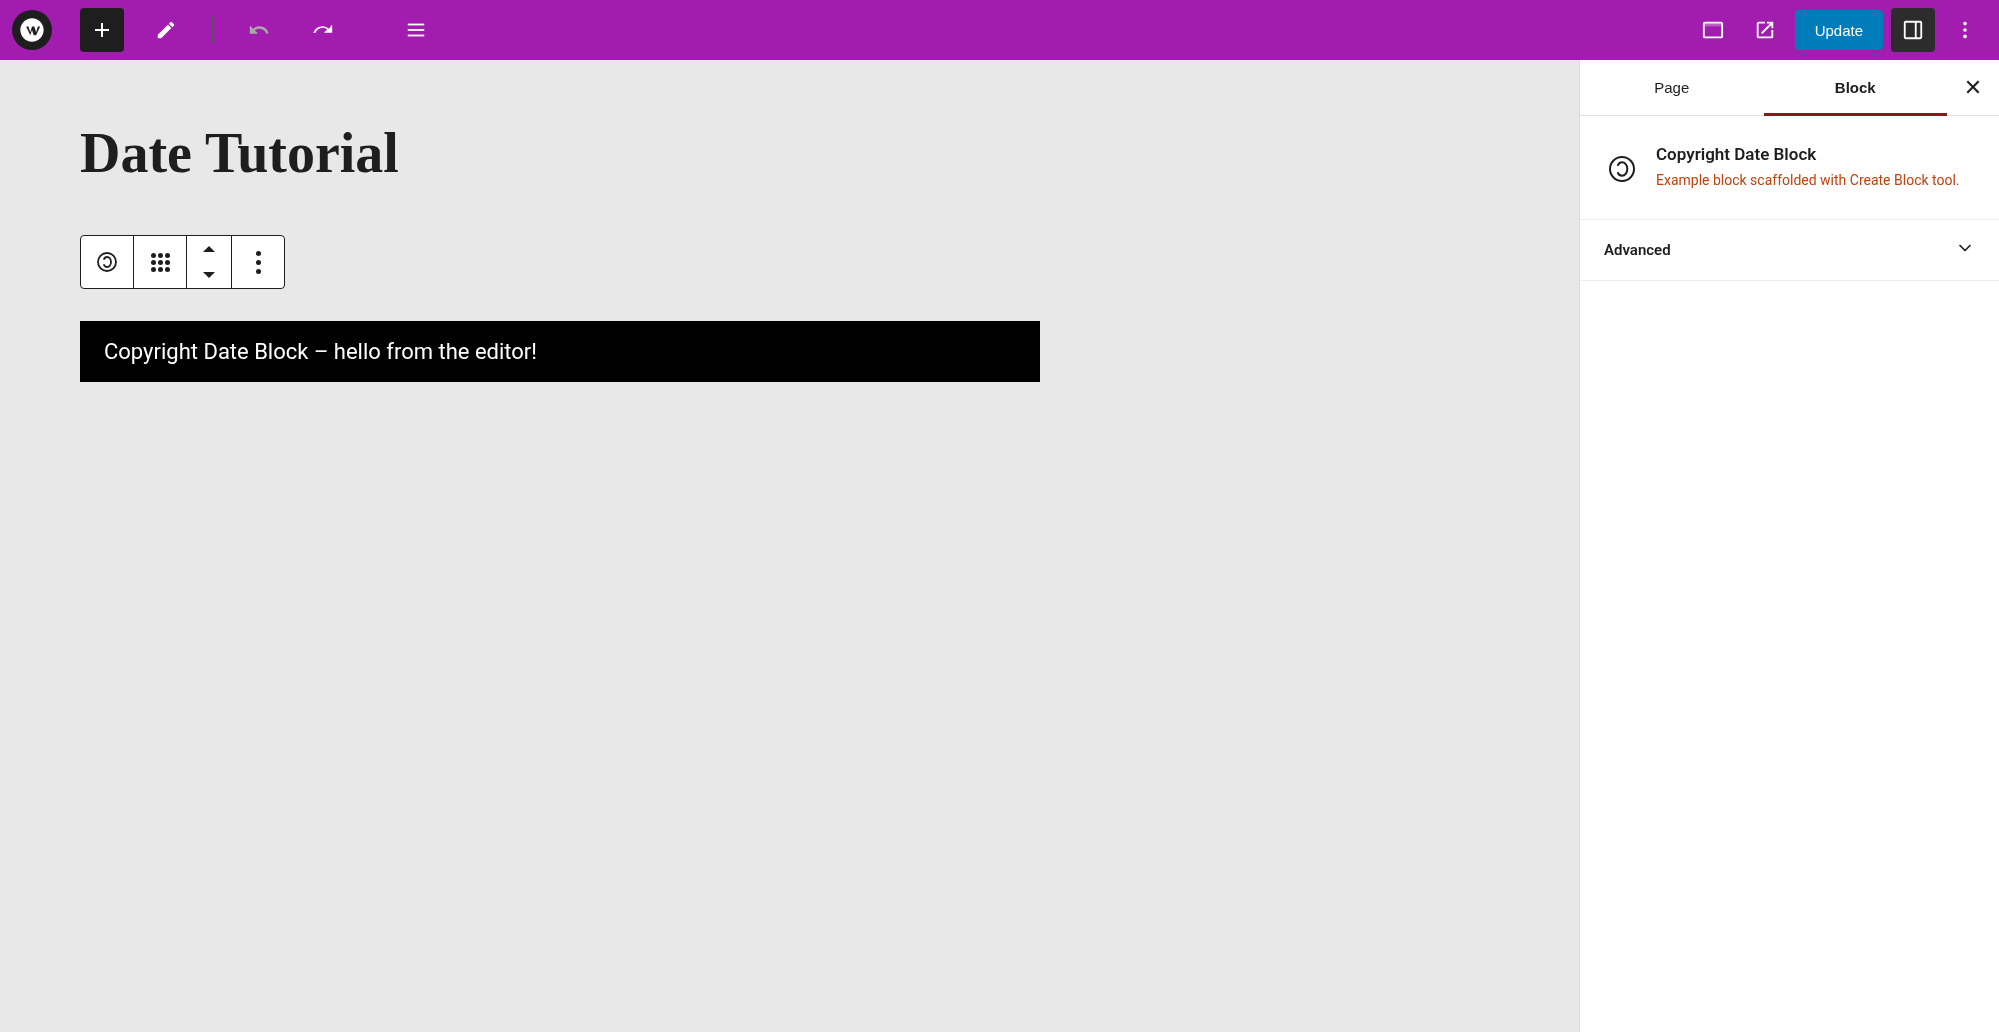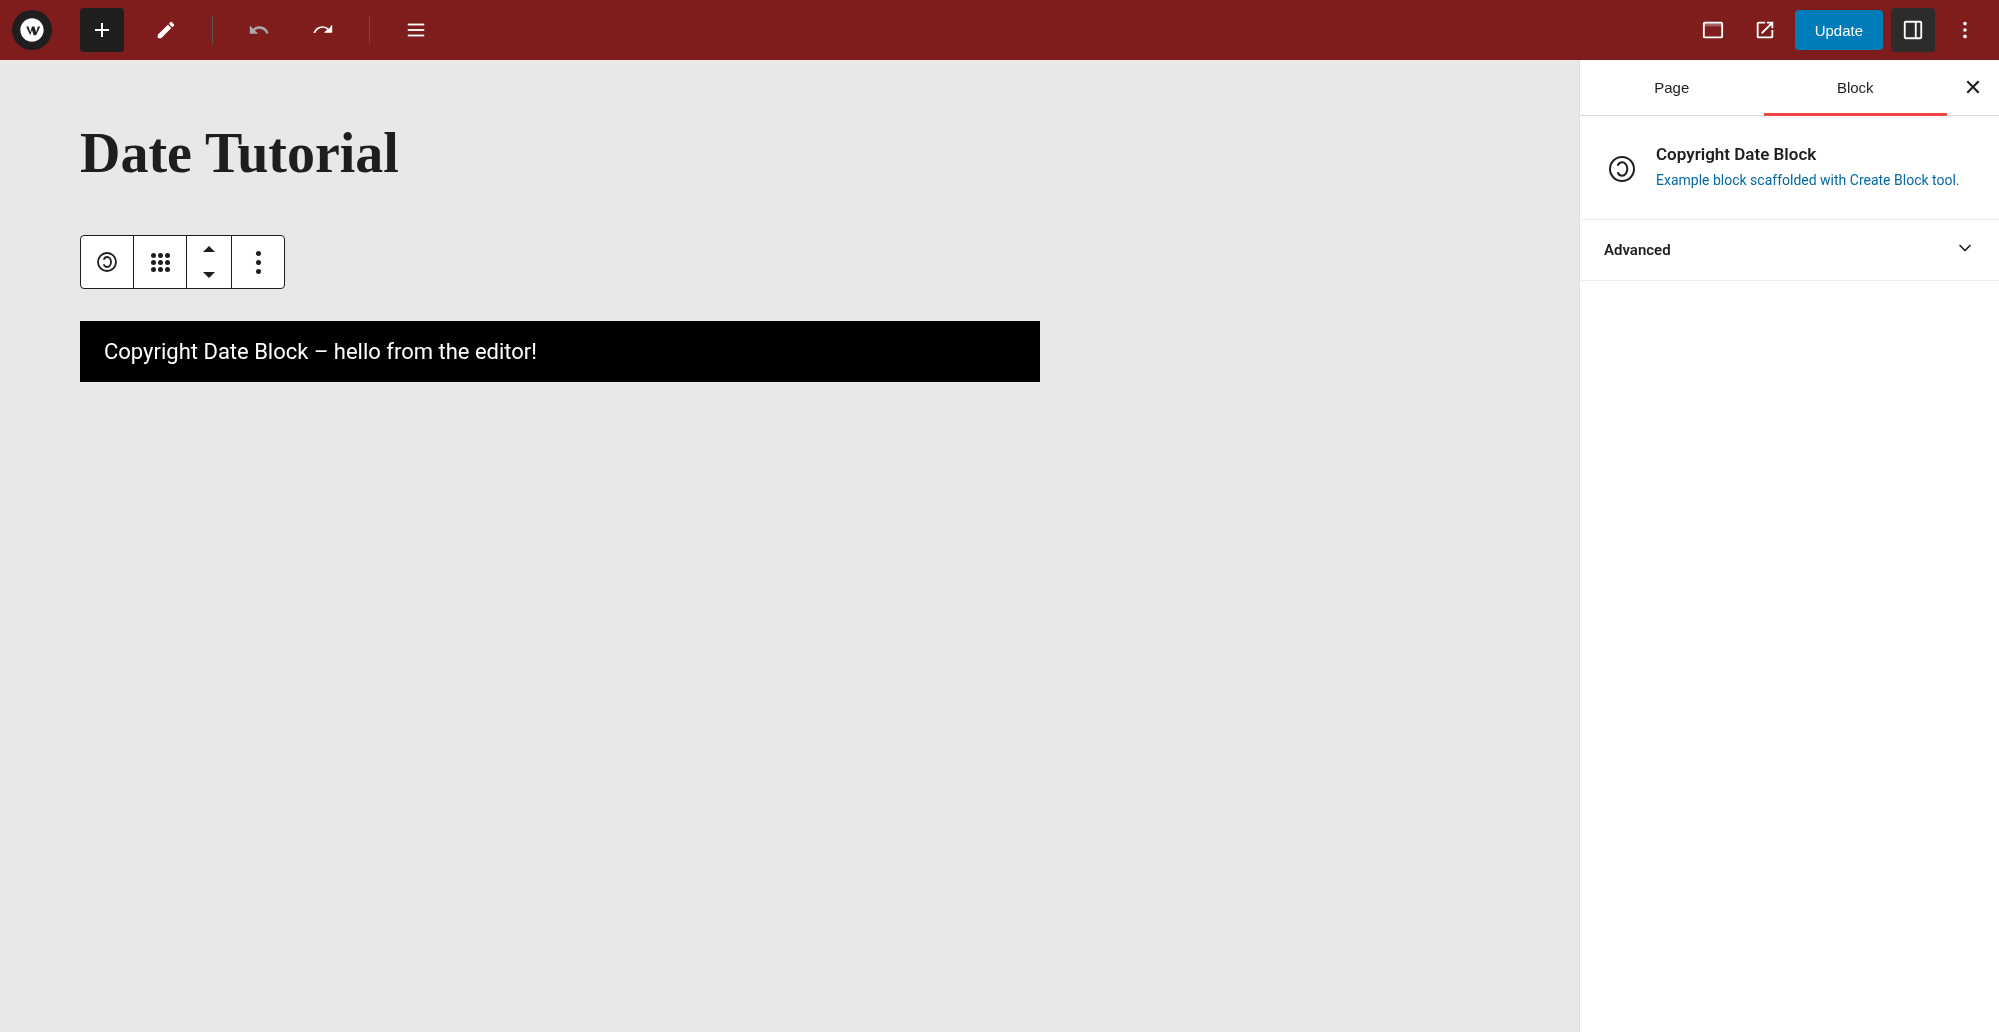--- a/index.html
+++ b/index.html
@@ -9,21 +9,21 @@
       width: 1999px;
       height: 1032px;
       overflow: hidden;
       display: flex;
       flex-direction: column;
     }
 
     
     .toolbar {
       height: 60px;
-      background: #7f1d1d;
+      background: #a21caf;
       display: flex;
       align-items: center;
       padding: 0 12px;
       gap: 20px;
       flex-shrink: 0;
       position: relative;
     }
     .toolbar-btn {
       width: 44px;
       height: 44px;
@@ -231,22 +231,22 @@
       border-bottom: 3px solid transparent;
       padding-bottom: 0;
       background: transparent;
       border-top: none;
       border-left: none;
       border-right: none;
       position: relative;
       top: 1px;
     }
     .sidebar-tab.active {
-      font-weight: 400;
-      border-bottom: 3px solid #ef4444;
+      font-weight: 700;
+      border-bottom: 3px solid #7f1d1d;
     }
     .sidebar-close {
       width: 52px;
       height: 52px;
       background: transparent;
       border: none;
       cursor: pointer;
       display: flex;
       align-items: center;
       justify-content: center;
@@ -275,21 +275,21 @@
     .block-icon svg { width: 32px; height: 32px; }
     .block-info-text {}
     .block-info-title {
       font-size: 17px;
       font-weight: 600;
       color: #1e1e1e;
       margin-bottom: 6px;
     }
     .block-info-desc {
       font-size: 14px;
-      color: #0369a1;
+      color: #c2410c;
       line-height: 1.5;
     }
 
     
     .advanced-section {
       padding: 0;
     }
     .advanced-header {
       display: flex;
       align-items: center;

